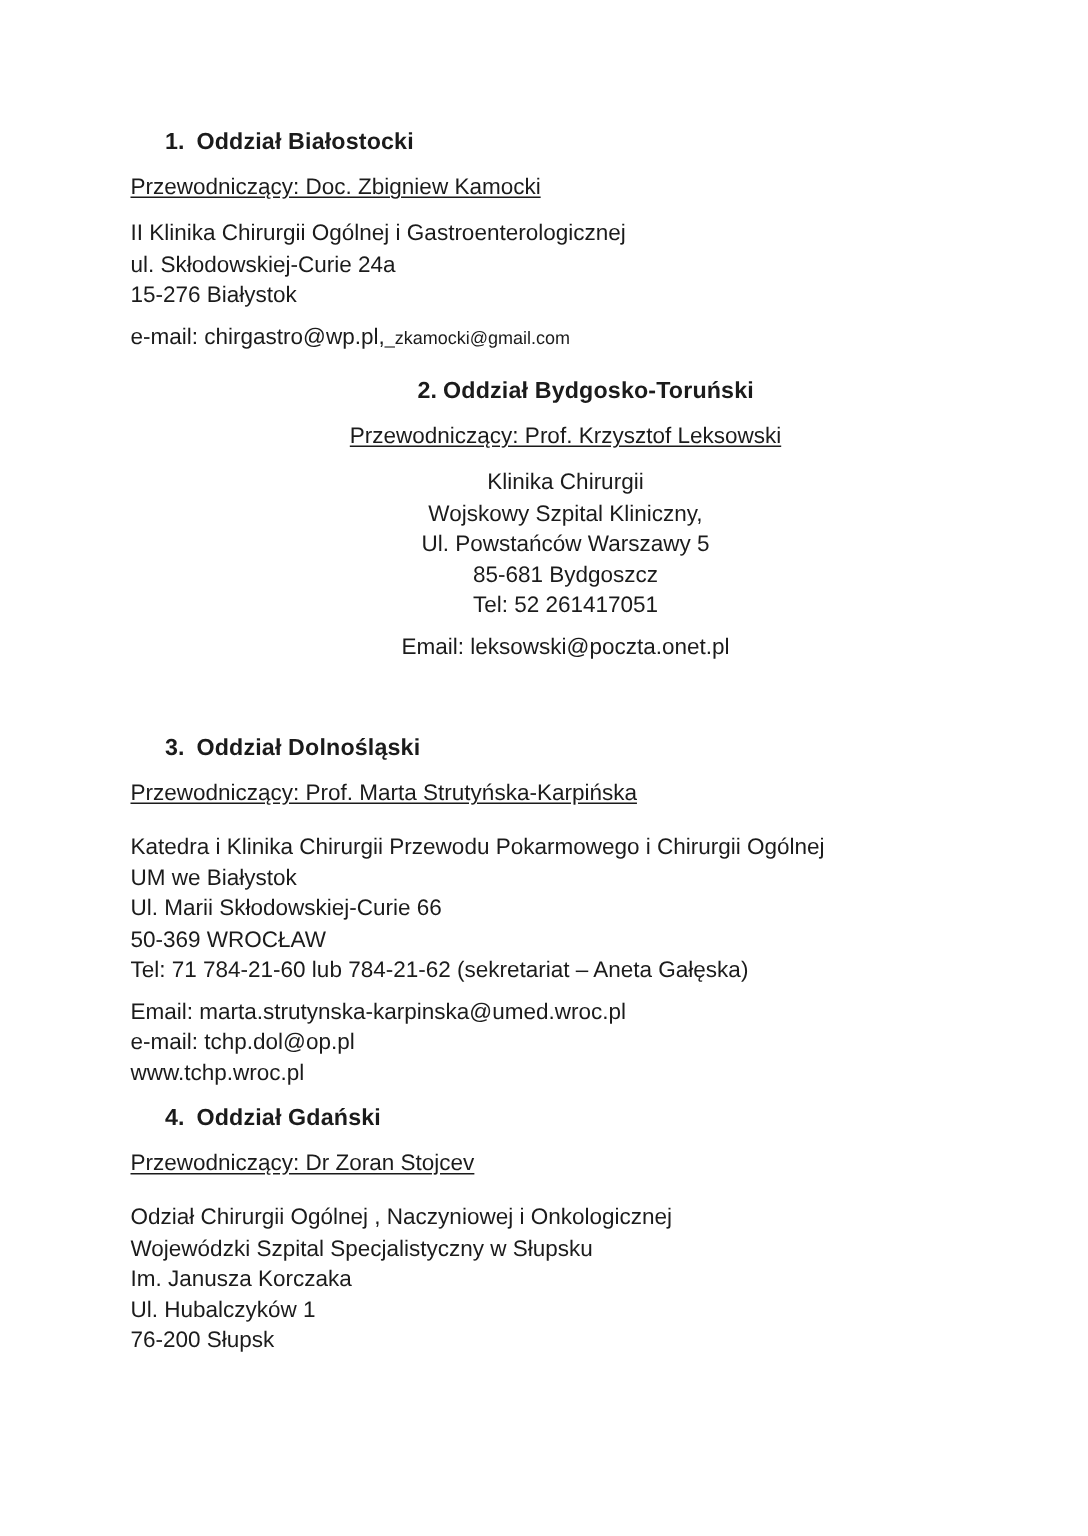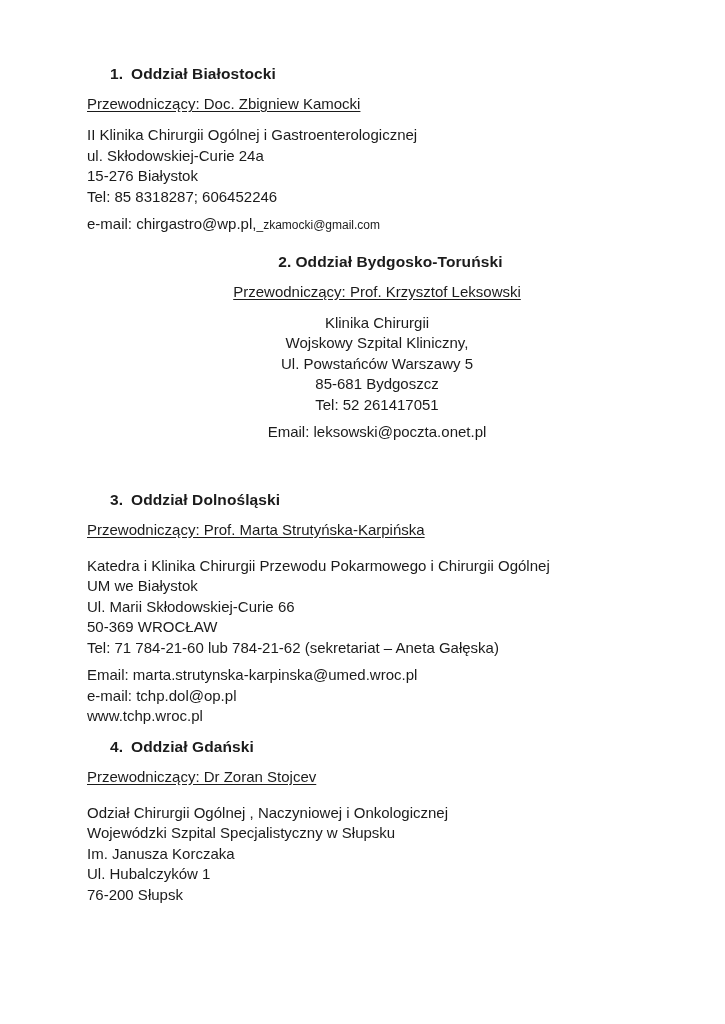--- a/index.html
+++ b/index.html
@@ -11,21 +11,21 @@
     width: 725px;
     height: 1024px;
     font-family: "Liberation Sans", sans-serif;
     color: #1b1b1b;
     overflow: hidden;
   }
   .page {
     box-sizing: border-box;
     width: 725px;
     height: 1024px;
-    padding: 63px 58px 0 87px;
+    padding: 84px 58px 0 87px;
   }
   section { margin: 0; }
 
   .section-heading {
     font-size: 15.5px;
     font-weight: 700;
     line-height: 21px;
     margin: 0 0 0 23px;
     letter-spacing: 0.1px;
   }
@@ -62,21 +62,20 @@
 
 <div class="page">
 
   <section>
     <h2 class="section-heading"><span class="num">1.</span><span>Oddział Białostocki</span></h2>
     <p class="chair">Przewodniczący: Doc. Zbigniew Kamocki</p>
     <div class="addr">
       <div>II Klinika Chirurgii Ogólnej i Gastroenterologicznej</div>
       <div>ul. Skłodowskiej-Curie 24a</div>
       <div>15-276 Białystok</div>
-      <div>Tel: 85 8318287; 606452246</div>
     </div>
     <p class="contact"><span>e-mail: chirgastro@wp.pl,</span><span class="small">_</span><span class="small">zkamocki@gmail.com</span></p>
   </section>
 
   <section class="gap-md">
     <h2 class="section-heading"><span class="num">2.</span><span>Oddział Bydgosko-Toruński</span></h2>
     <p class="chair">Przewodniczący: Prof. Krzysztof Leksowski</p>
     <div class="addr">
       <div>Klinika Chirurgii</div>
       <div>Wojskowy Szpital Kliniczny,</div>

